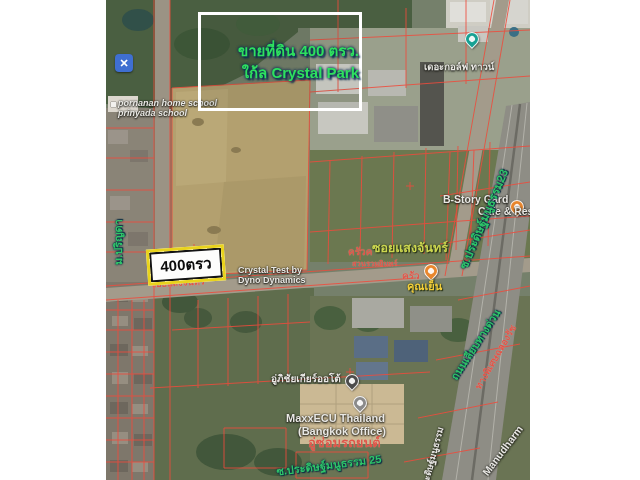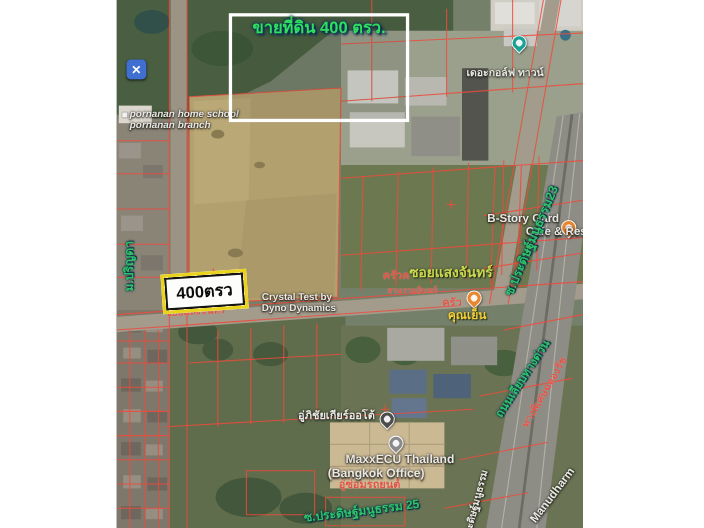--- a/index.html
+++ b/index.html
@@ -3,25 +3,25 @@
 <meta charset="utf-8">
 <style>
   html,body{margin:0;padding:0;}
   body{width:640px;height:480px;background:#ffffff;overflow:hidden;font-family:"Liberation Sans",sans-serif;}
   .canvas{position:relative;width:640px;height:480px;background:#ffffff;}
   .map{position:absolute;left:106px;top:0;width:424px;height:480px;overflow:hidden;background:#75806b;}
   .map svg{position:absolute;left:0;top:0;}
   .lbl{position:absolute;white-space:nowrap;line-height:1.1;}
   .t-white{color:#e9e8e4;font-weight:bold;text-shadow:0 1px 2px #14140f,0 0 2px #14140f;}
   .t-green{color:#2fc468;font-weight:bold;text-shadow:0 0 2px #0c2f45,0 0 2px #0c2f45,1px 1px 1px #0c2f45;}
-  .t-yellow{color:#f2ce3a;font-weight:bold;text-shadow:0 0 2px #253016,1px 1px 1px #253016;}
+  .t-yellow{color:#f2ce3a;font-weight:bold;text-shadow:0 0 2px #253016,1px 1px 1px #253016;font-family:Liberation Mono, monospace;}
   .t-lime{color:#ccd750;font-weight:bold;text-shadow:0 0 2px #253016,1px 1px 1px #253016;}
   .t-red{color:#e0564a;font-weight:bold;text-shadow:0 0 1px rgba(255,250,240,.35);}
-  .sale-box{position:absolute;left:102px;top:12px;width:158px;height:93px;border:3px solid #ffffff;
-    background:rgba(40,50,40,.10);display:flex;flex-direction:row;align-items:flex-start;justify-content:center;}
+  .sale-box{position:absolute;left:92px;top:12px;width:158px;height:93px;border:3px solid #ffffff;
+    background:rgba(40,50,40,.10);display:flex;flex-direction:column;align-items:flex-end;justify-content:center;}
   .sale-box div{white-space:nowrap;font-size:15px;font-weight:bold;color:#2ee05e;line-height:22px;
     text-shadow:0 0 3px #0a2d52,0 0 3px #0a2d52,2px 2px 2px #0a2d52;}
   .size-box{position:absolute;left:41px;top:247px;width:72px;height:30px;background:#fdfdfc;
     border:3px solid #e9d31c;box-shadow:inset 0 0 0 2px #141414;transform:rotate(-4deg);
     display:flex;align-items:center;justify-content:center;font-size:15px;font-weight:bold;color:#0c0c0c;z-index:5;}
   .pin{position:absolute;width:12px;height:12px;border-radius:50% 50% 50% 0;transform:rotate(-45deg);
     border:1px solid rgba(255,255,255,.9);box-shadow:0 1px 2px rgba(0,0,0,.5);}
   .pin::after{content:"";position:absolute;left:3px;top:3px;right:3px;bottom:3px;background:rgba(255,255,255,.92);border-radius:50%;}
   .pin-orange{background:#e8862d;}
   .pin-teal{background:#17a193;}
@@ -140,47 +140,48 @@
     <div class="blue-marker">✕</div>
     <div class="school-dot"></div>
     <div class="pin pin-teal" style="left:359px;top:32px;"></div>
     <div class="pin pin-orange" style="left:404px;top:200px;"></div>
     <div class="pin pin-orange" style="left:318px;top:264px;"></div>
     <div class="pin pin-dark" style="left:239px;top:374px;"></div>
     <div class="pin pin-gray" style="left:247px;top:396px;"></div>
 
     <div class="lbl t-white" style="left:12px;top:99px;font-size:9px;font-style:italic;">
       <div>pornanan home school</div>
-      <div>pornanan branch</div>
+      <div>prinyada school</div>
     </div>
     <div class="lbl t-green" style="left:-45px;top:236px;width:114px;text-align:center;font-size:11px;transform:rotate(-90deg);">ม.ปริญดา</div>
     <div class="lbl t-white" style="left:318px;top:62px;font-size:9.5px;">เดอะกอล์ฟ ทาวน์</div>
     <div class="lbl t-white" style="left:337px;top:194px;font-size:10.5px;">B-Story Gard</div>
     <div class="lbl t-white" style="left:326px;top:206px;font-size:10.5px;margin-left:46px;">Cafe &amp; Restaurants</div>
     <div class="lbl t-white" style="left:132px;top:266px;width:64px;text-align:center;font-size:9px;">
       <div>Crystal Test by</div>
       <div>Dyno Dynamics</div>
     </div>
     <div class="lbl t-red" style="left:242px;top:246px;font-size:10px;">ครัวค</div>
     <div class="lbl t-red" style="left:246px;top:260px;font-size:7.5px;">สวนรวมยินทร์</div>
     <div class="lbl t-red" style="left:296px;top:270px;font-size:10px;">ครัว</div>
     <div class="lbl t-yellow" style="left:301px;top:281px;font-size:11px;">คุณเย็น</div>
     <div class="lbl t-white" style="left:165px;top:373px;font-size:10px;">อู่ภิชัยเกียร์ออโต้</div>
-    <div class="lbl t-white" style="left:180px;top:412px;font-size:11px;margin-left:28px;">MaxxECU Thailand</div>
+    <div class="lbl t-white" style="left:180px;top:412px;font-size:11px;">MaxxECU Thailand</div>
     <div class="lbl t-white" style="left:192px;top:425px;font-size:11px;">(Bangkok Office)</div>
-    <div class="lbl t-red" style="left:202px;top:436px;font-size:10px;">อู่ซ่อมรถยนต์</div>
+    <div class="lbl t-red" style="left:202px;top:436px;font-size:13px;">อู่ซ่อมรถยนต์</div>
 
     <div class="lbl t-lime" style="left:266px;top:242px;font-size:12.5px;">ซอยแสงจันทร์</div>
     <div class="lbl t-green" style="left:278px;top:213px;width:200px;text-align:center;font-size:11.5px;transform:rotate(-67deg);">ซ.ประดิษฐ์มนูธรรม23</div>
     <div class="lbl t-green" style="left:170px;top:459px;font-size:11px;transform:rotate(-7deg);">ซ.ประดิษฐ์มนูธรรม 25</div>
     <div class="lbl t-green" style="left:320px;top:339px;width:100px;text-align:center;font-size:10.5px;transform:rotate(-57deg);">ถนนเลียบทางด่วน</div>
     <div class="lbl t-red" style="left:335px;top:352px;width:110px;text-align:center;font-size:9.5px;transform:rotate(-60deg);">ทางพิเศษฉลองรัช</div>
     <div class="lbl t-white" style="left:352px;top:445px;width:90px;text-align:center;font-size:10.5px;transform:rotate(-53deg);">Manudharm</div>
     <div class="lbl t-white" style="left:281px;top:458px;width:90px;text-align:center;font-size:9px;transform:rotate(-75deg);">ถ.ประดิษฐ์มนูธรรม</div>
     <div class="lbl t-red" style="left:44px;top:279px;font-size:9px;transform:rotate(-3deg);z-index:1;">ซอยแสงจันทร์</div>
 
     <div class="sale-box">
       <div>ขายที่ดิน 400 ตรว.</div>
+      <div>ใก้ล Crystal Park</div>
     </div>
     <div class="size-box">400ตรว</div>
 
   </div>
 </div>
 
 </body></html>

